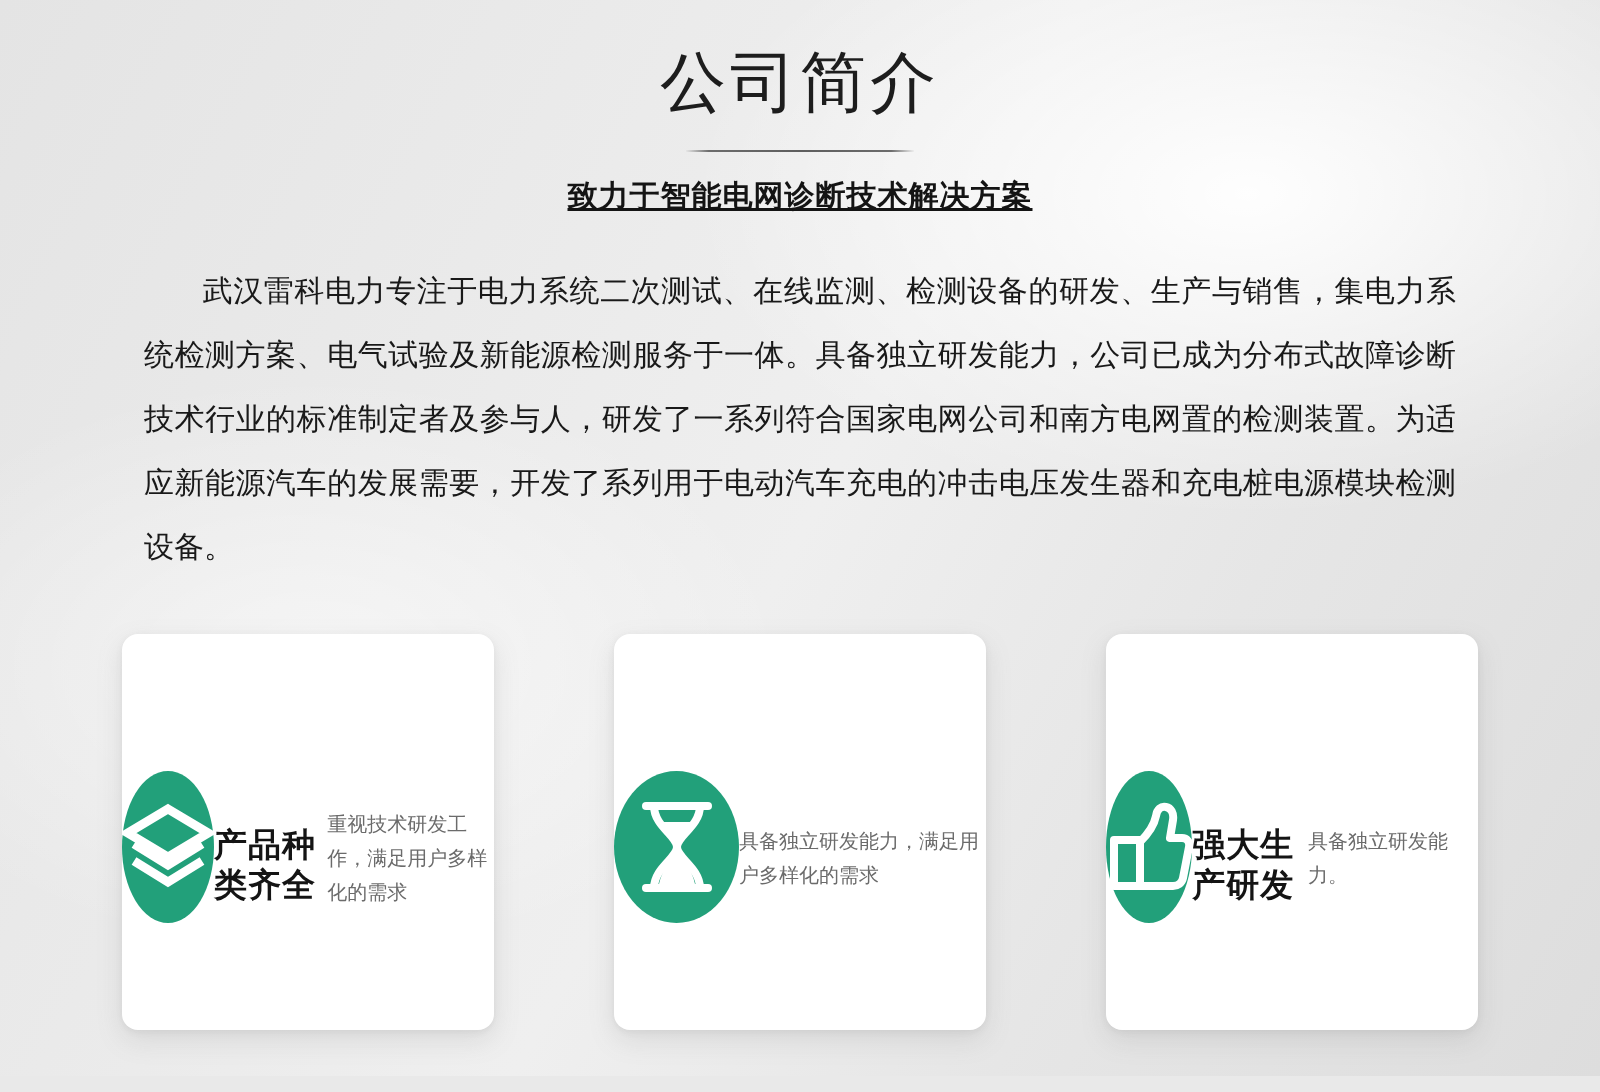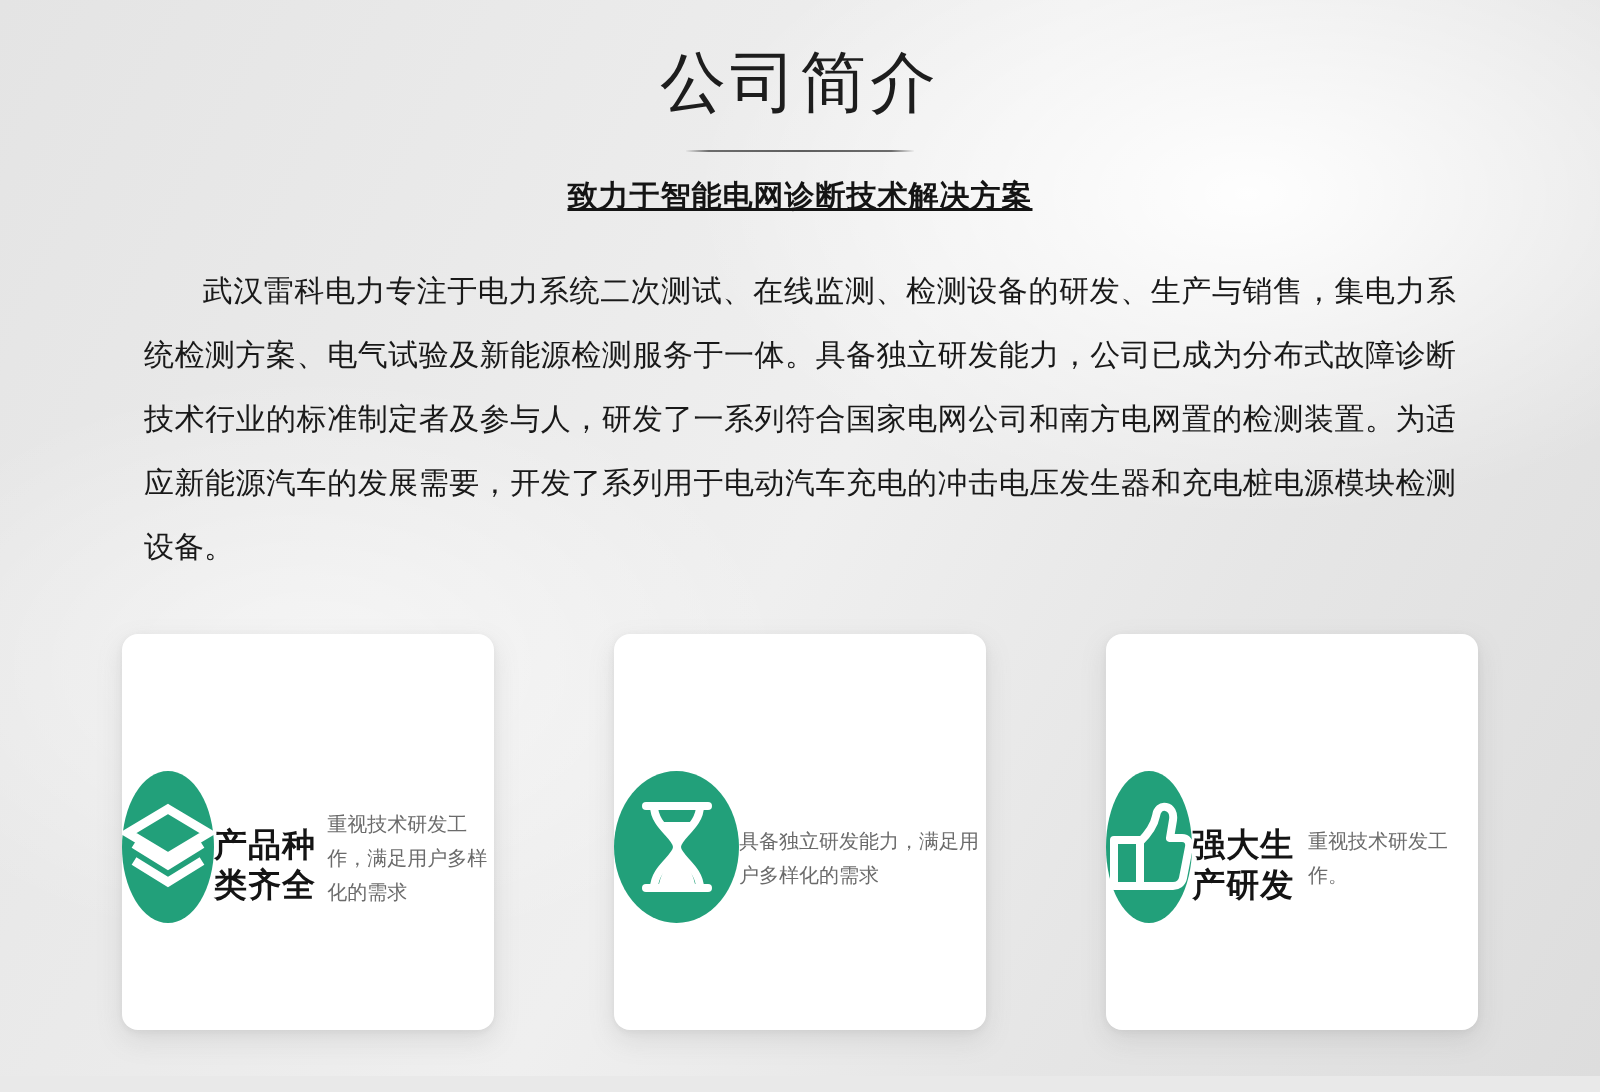--- a/index.html
+++ b/index.html
@@ -173,17 +173,17 @@
     <div class="card">
       <div class="icon-circle">
         <svg width="86" height="90" viewBox="0 0 86 90" aria-hidden="true">
           <g fill="none" stroke="#ffffff" stroke-width="8" stroke-linejoin="round" stroke-linecap="round">
             <path d="M8 38 H34 V84 H8 Z"></path>
             <path d="M34 40 C40 34, 48 24, 50 14 C51 7, 55 4, 60 5 C65 6, 68 11, 67 18 L64 36 H76 C81 36, 84 40, 83 45 L77 76 C76 81, 72 84, 67 84 H34"></path>
           </g>
         </svg>
       </div>
       <div class="card-title">强大生产研发</div>
-      <div class="card-desc">重视技术研发工作。</div>
+      <div class="card-desc">具备独立研发能力。</div>
     </div>
 
   </div>
 </div>
 
 </body></html>

